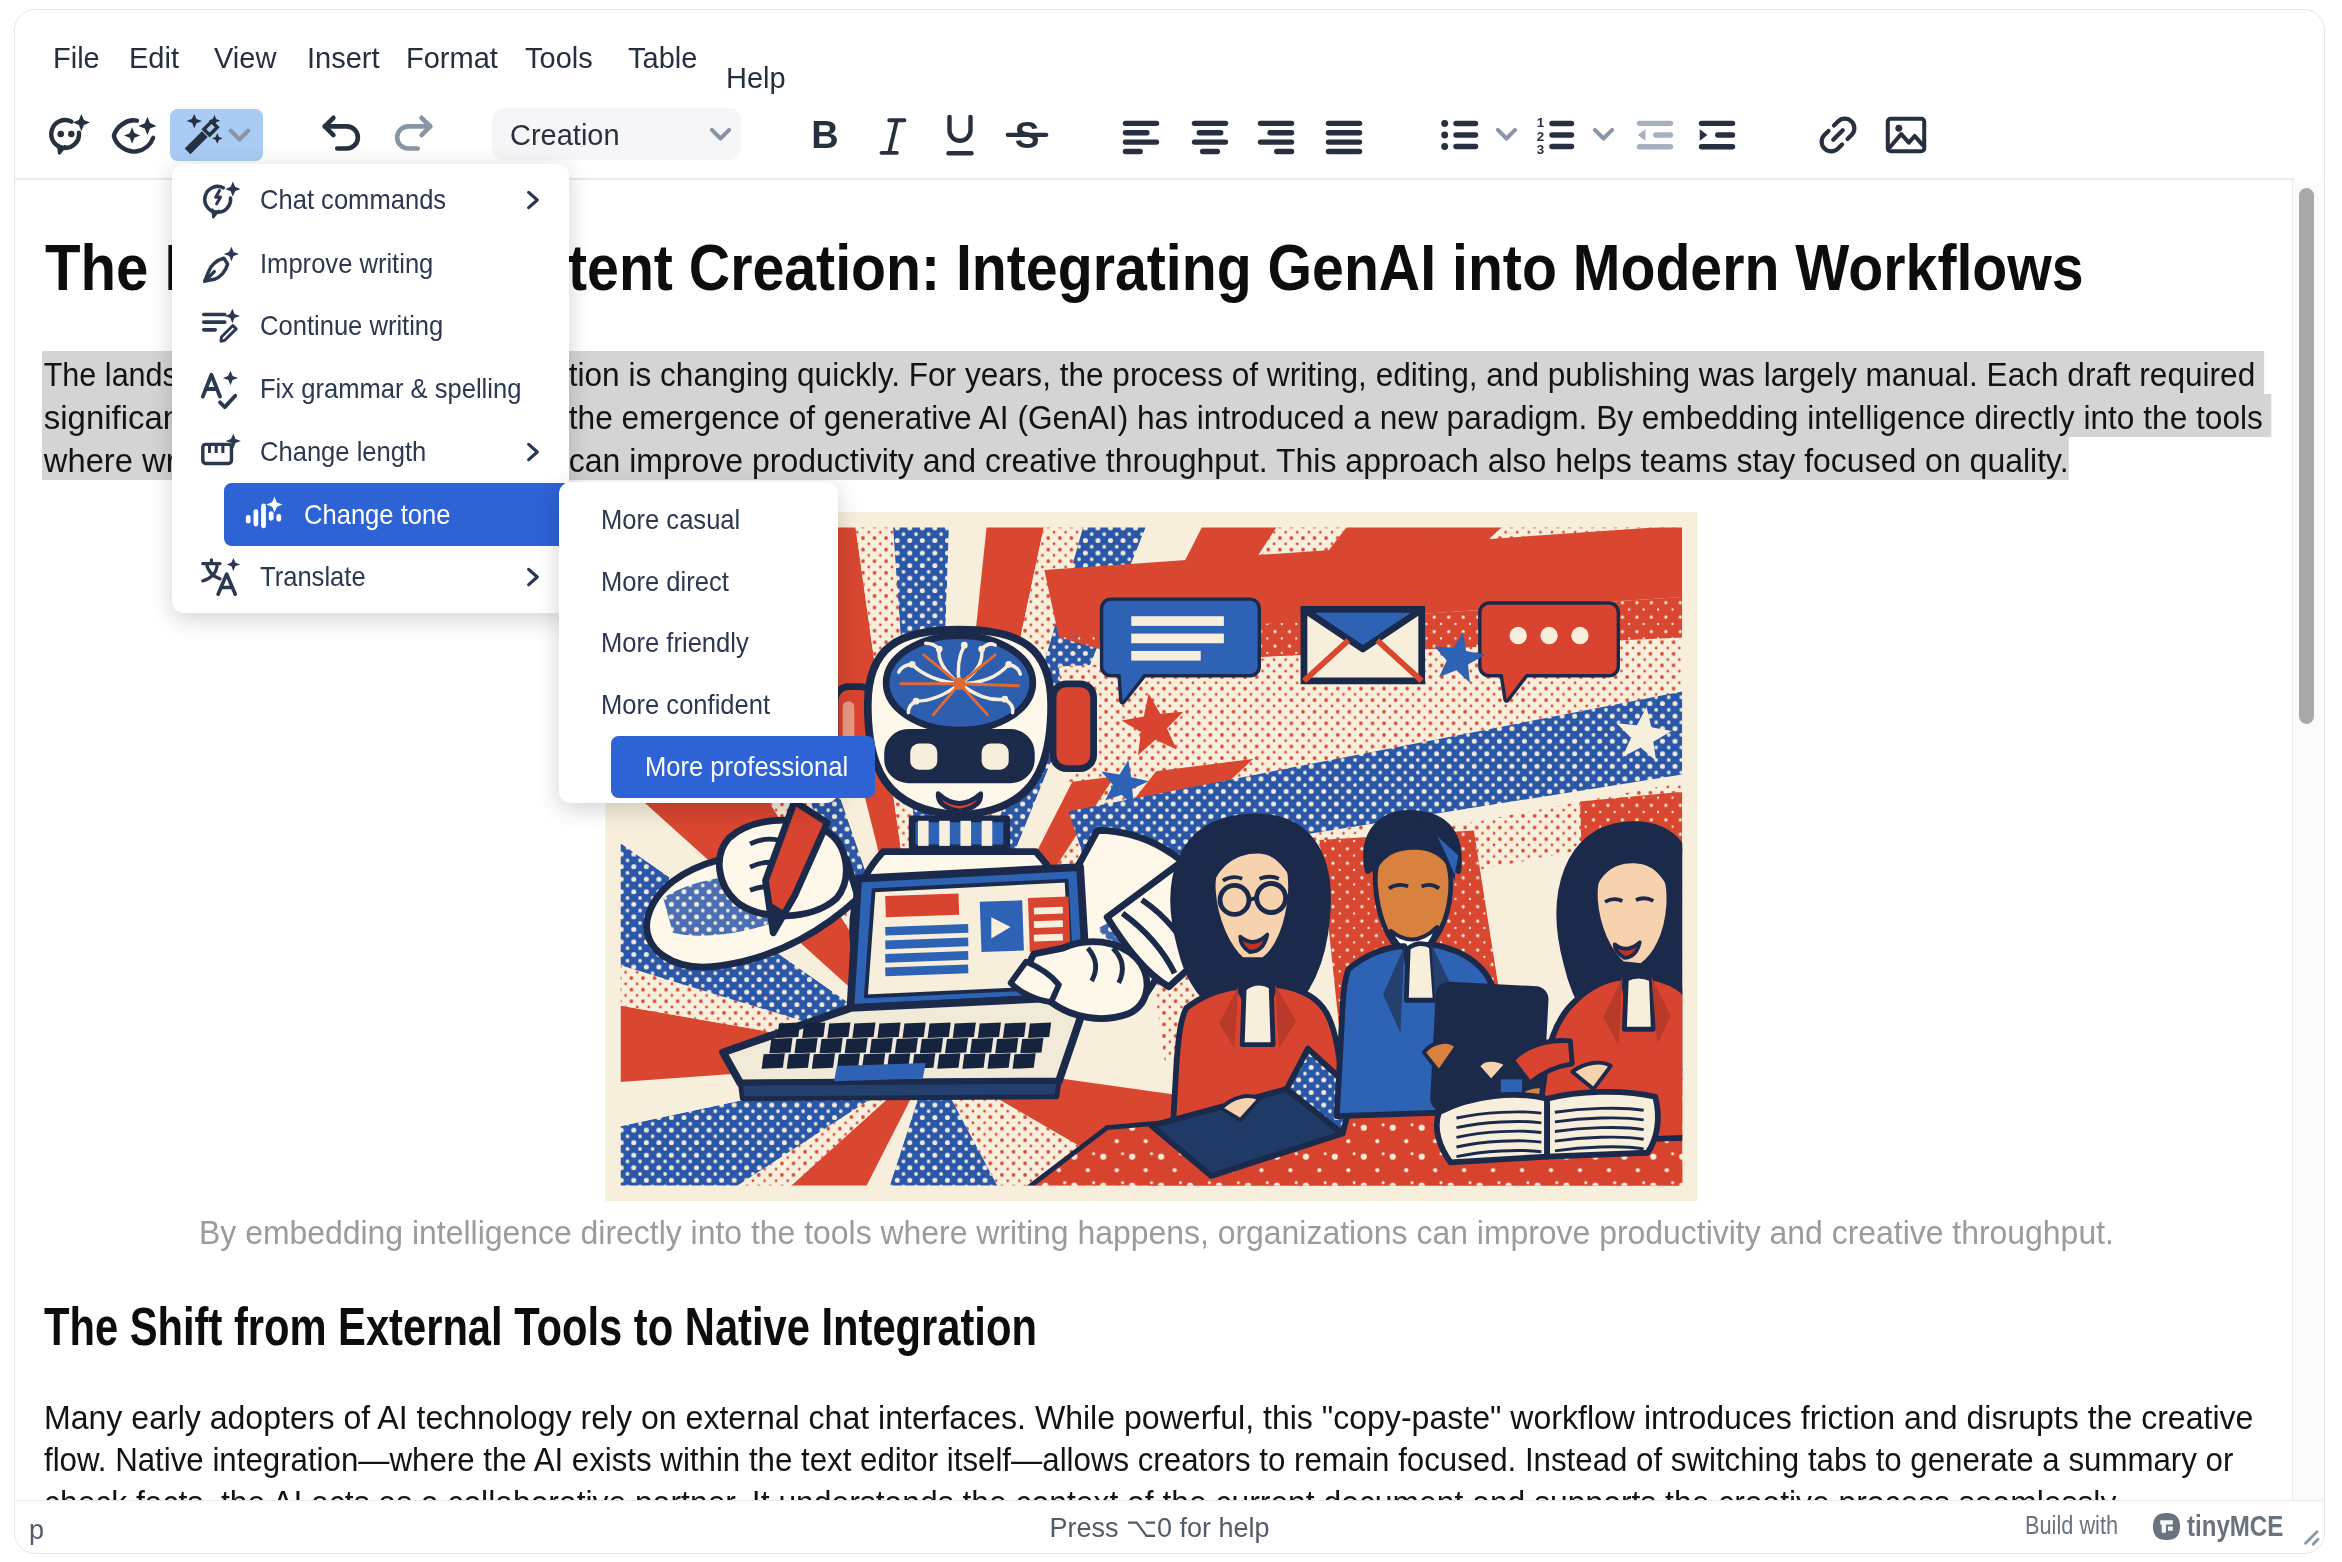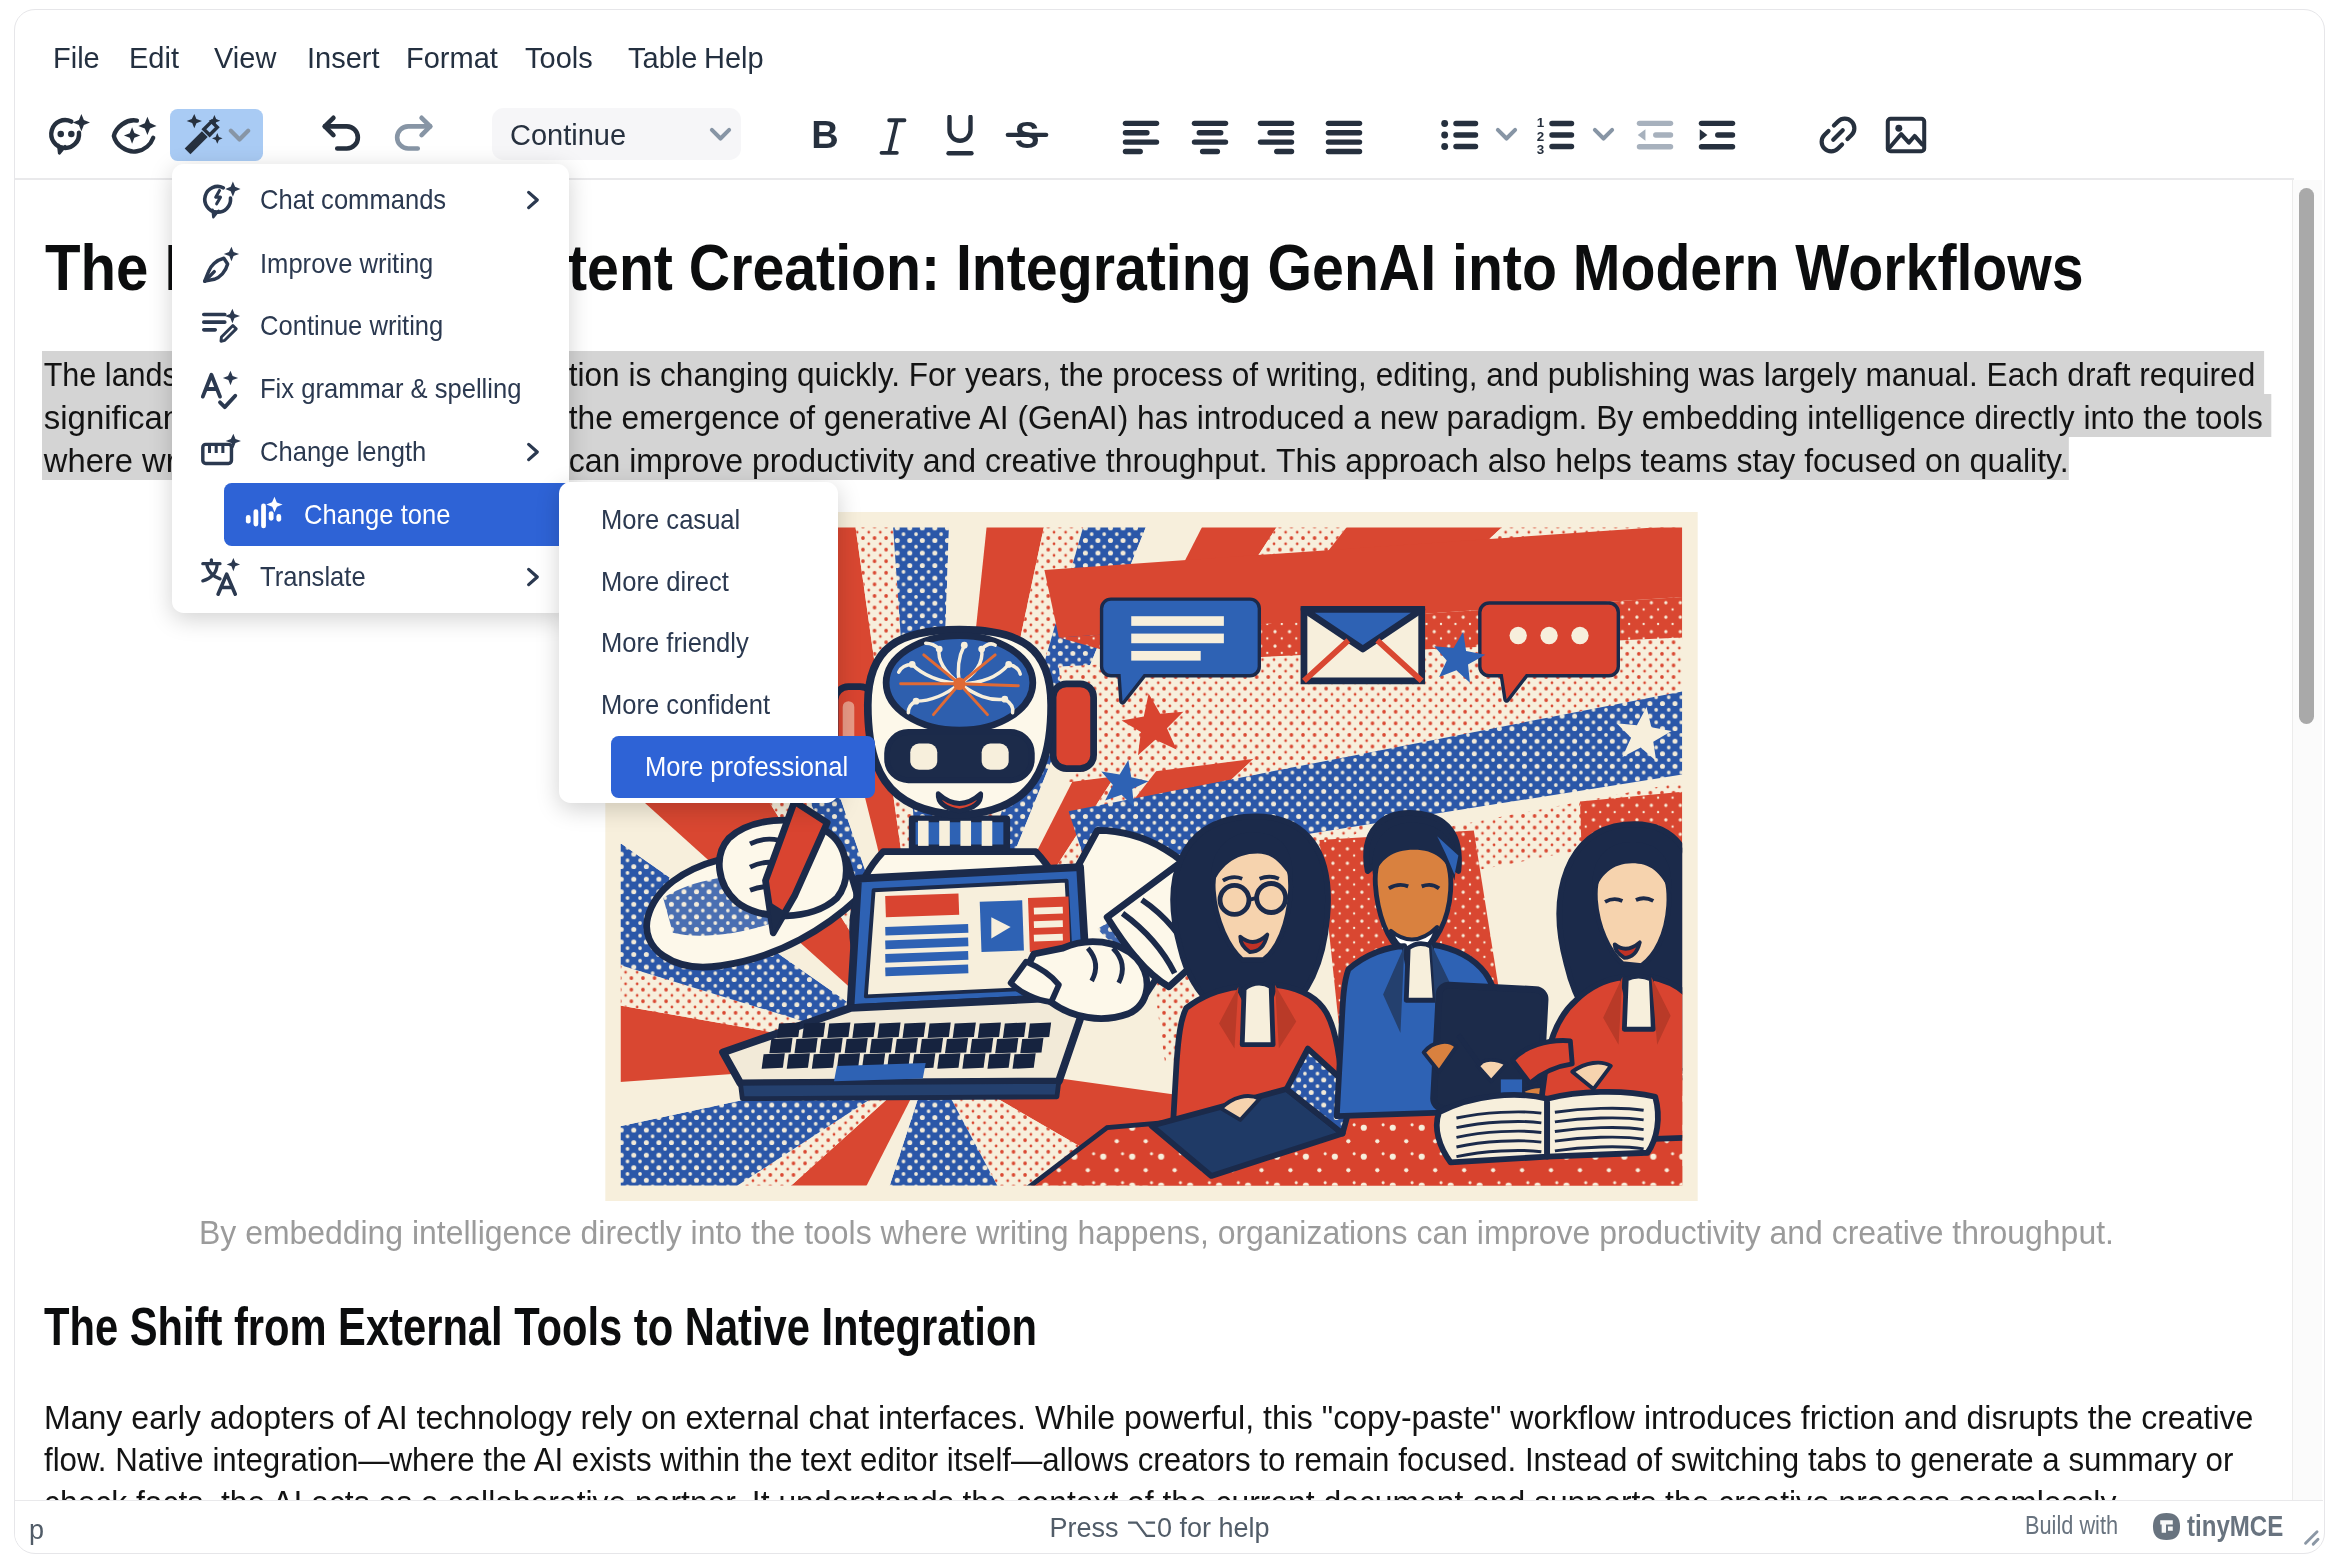--- a/index.html
+++ b/index.html
@@ -40,21 +40,21 @@
 <div id="stage">
   <div id="frame"></div>
 
   <div class="mbar" style="left:53px;">File</div>
   <div class="mbar" style="left:129px;">Edit</div>
   <div class="mbar" style="left:214px;">View</div>
   <div class="mbar" style="left:307px;">Insert</div>
   <div class="mbar" style="left:406px;">Format</div>
   <div class="mbar" style="left:525px;">Tools</div>
   <div class="mbar" style="left:628px;">Table</div>
-  <div class="mbar" style="left:704px;">Help</div>
+  <div class="mbar" style="left:726px;margin-top:20px;">Help</div>
 
   <div id="toolbar">
 
     <svg class="abs" style="left:44px;top:112px;" width="46" height="46" viewBox="0 0 48 48" fill="none" stroke="#26303e" stroke-width="4.6" stroke-linecap="round" stroke-linejoin="round">
       <path d="M36.5 21.5 a14.5 14.5 0 1 1 -8 -11.5"></path>
       <path d="M22 35.8 L16 43 L15 34.5" fill="#26303e" stroke-width="3"></path>
       <circle cx="17.5" cy="23" r="3.4" fill="#26303e" stroke="none"></circle>
       <circle cx="28.5" cy="23" r="3.4" fill="#26303e" stroke="none"></circle>
       <path d="M39 2 l2.6 6.4 L48 11 l-6.4 2.6 L39 20 l-2.6-6.4 L30 11 l6.4-2.6 Z" fill="#26303e" stroke="none"></path>
     </svg>
@@ -80,21 +80,21 @@
     <svg class="abs" style="left:320px;top:113px;" width="46" height="46" viewBox="0 0 48 48" fill="none" stroke="#26303e" stroke-width="4.8" stroke-linecap="round" stroke-linejoin="round">
       <path d="M14 5 L5 14 L14 23"></path>
       <path d="M5 14 H28 a11.5 11.5 0 0 1 0 23 H18"></path>
     </svg>
     <svg class="abs" style="left:389px;top:113px;" width="46" height="46" viewBox="0 0 48 48" fill="none" stroke="#8795a5" stroke-width="4.8" stroke-linecap="round" stroke-linejoin="round">
       <path d="M34 5 L43 14 L34 23"></path>
       <path d="M43 14 H20 a11.5 11.5 0 0 0 0 23 H30"></path>
     </svg>
 
     <div class="abs" style="left:492px;top:108px;width:249px;height:52px;background:#f6f6f8;border-radius:11.6px;"></div>
-    <div class="abs" style="left:510px;top:121px;font-size:29px;line-height:29px;color:#27313f;">Continue</div>
+    <div class="abs" style="left:510px;top:121px;font-size:29px;line-height:29px;color:#27313f;">Creation</div>
     <svg class="abs" style="left:709px;top:126px;" width="23" height="17.4" viewBox="0 0 24 18" fill="none" stroke="#8795a5" stroke-width="4.2" stroke-linecap="round" stroke-linejoin="round">
       <path d="M3 4 L12 13 L21 4"></path>
     </svg>
 
     <div class="abs" style="left:803px;top:115px;width:44px;text-align:center;font-size:38px;line-height:41px;font-weight:bold;color:#26303e;">B</div>
     <svg class="abs" style="left:870px;top:117px;" width="46" height="39" viewBox="0 0 48 40" fill="none" stroke="#26303e" stroke-width="4" stroke-linecap="round">
       <path d="M20 3 H36 M12 37 H28 M28 3 L20 37"></path>
     </svg>
     <svg class="abs" style="left:937px;top:115px;" width="46" height="42" viewBox="0 0 48 44" fill="none" stroke="#26303e" stroke-width="4.6" stroke-linecap="round">
       <path d="M13 2 V16 a11 11 0 0 0 22 0 V2"></path>

